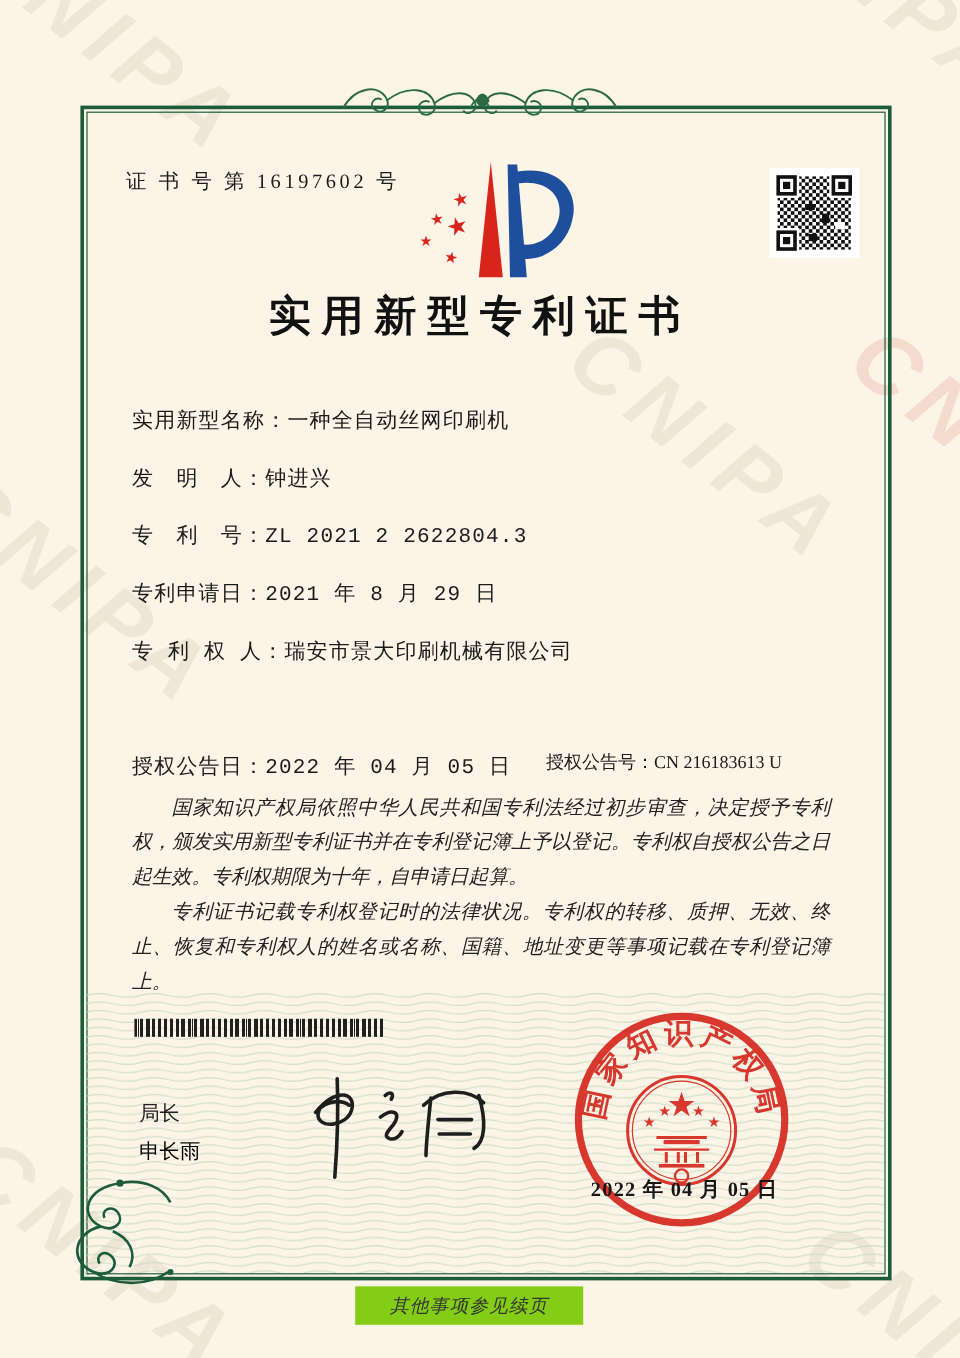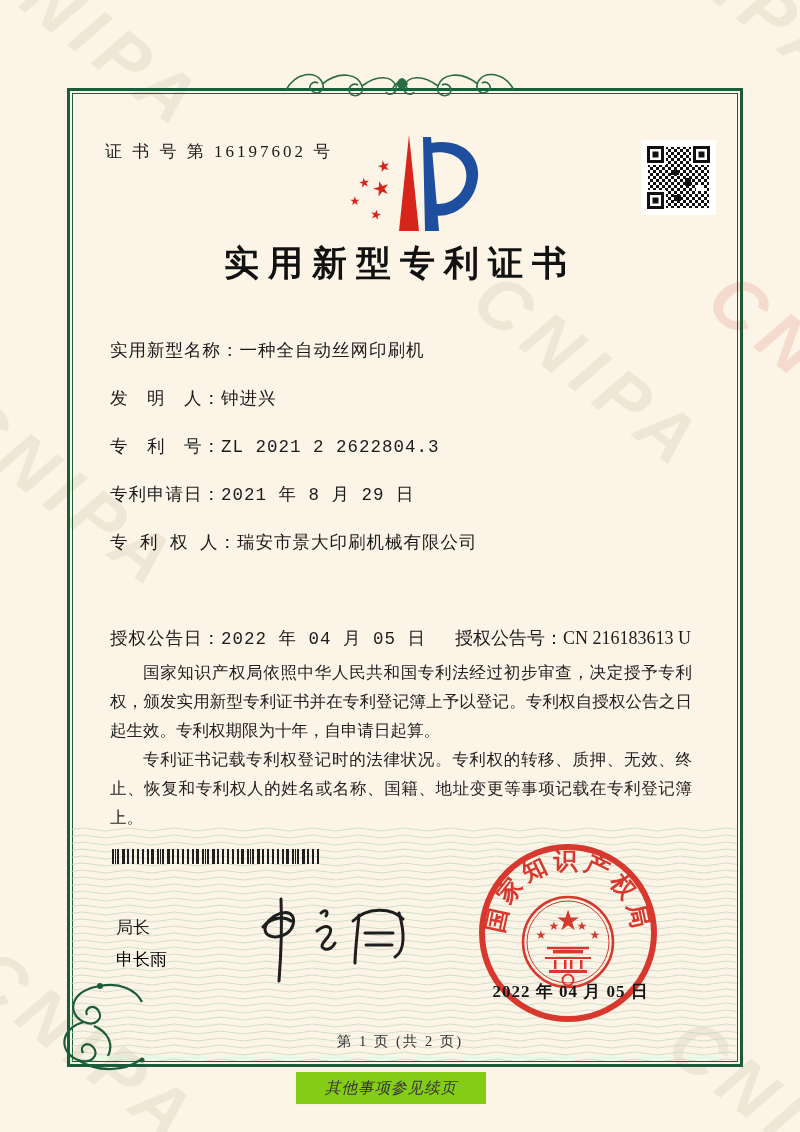--- a/index.html
+++ b/index.html
@@ -18,24 +18,24 @@
   
   .cert-no{position:absolute;left:105px;top:140px;font-size:17px;letter-spacing:3px;color:#1b1b1b;}
   .logo{position:absolute;left:333px;top:131px;}
   .qr{position:absolute;left:641px;top:140px;width:75px;height:75px;background:#fff;}
   .title{position:absolute;left:0;top:240px;width:800px;text-align:center;margin:0;
          font-size:35px;font-weight:bold;letter-spacing:9px;color:#111;}
   
   .row{position:absolute;left:110px;font-size:17.5px;color:#1b1b1b;white-space:nowrap;font-family:Liberation Mono, monospace;}
   .row .lbl{display:inline-block;letter-spacing:1px;}
   .row .val{letter-spacing:1px;}
-  .grant-pair{position:absolute;left:455px;font-size:18px;color:#1b1b1b;white-space:nowrap;}
+  .grant-pair{position:absolute;left:455px;font-size:15px;color:#1b1b1b;white-space:nowrap;}
   
   .body-text{position:absolute;left:110px;top:658px;width:582px;font-size:16.5px;
-             line-height:29px;color:#222;}
+             line-height:29px;color:#222;font-style:italic;}
   .body-text p{margin:0;text-indent:2em;text-align:justify;}
   
   .barcode{position:absolute;left:112px;top:849px;width:208px;height:15px;
     background-image:
       repeating-linear-gradient(90deg,#1f1f1f 0 2px,rgba(0,0,0,0) 2px 5px),
       repeating-linear-gradient(90deg,rgba(0,0,0,0) 0 3px,#1f1f1f 3px 4px,rgba(0,0,0,0) 4px 9px);}
   
   .signer-title{position:absolute;left:116px;top:916px;font-size:17px;color:#222;font-family:"Liberation Sans","DejaVu Sans",sans-serif;}
   .signer-name{position:absolute;left:116px;top:948px;font-size:17px;color:#000000;font-family:Liberation Mono, monospace;}
   .signature{position:absolute;left:235px;top:893px;}
@@ -218,17 +218,16 @@
         <rect x="95" y="120" width="2.5" height="9" stroke="none"></rect>
         <rect x="105" y="120" width="2.5" height="9" stroke="none"></rect>
         <rect x="74" y="130" width="38" height="3" stroke="none"></rect>
         <circle cx="93" cy="140" r="5.5" fill="none" stroke-width="2"></circle>
       </g>
     </g>
   </svg>
 
   <div class="seal-date">2022 年 04 月 05 日</div>
 
-  <div class="page-info">第 1 页 (共 2 页)</div>
 
   <div class="note-box">其他事项参见续页</div>
 
 </div>
 
 </body></html>

